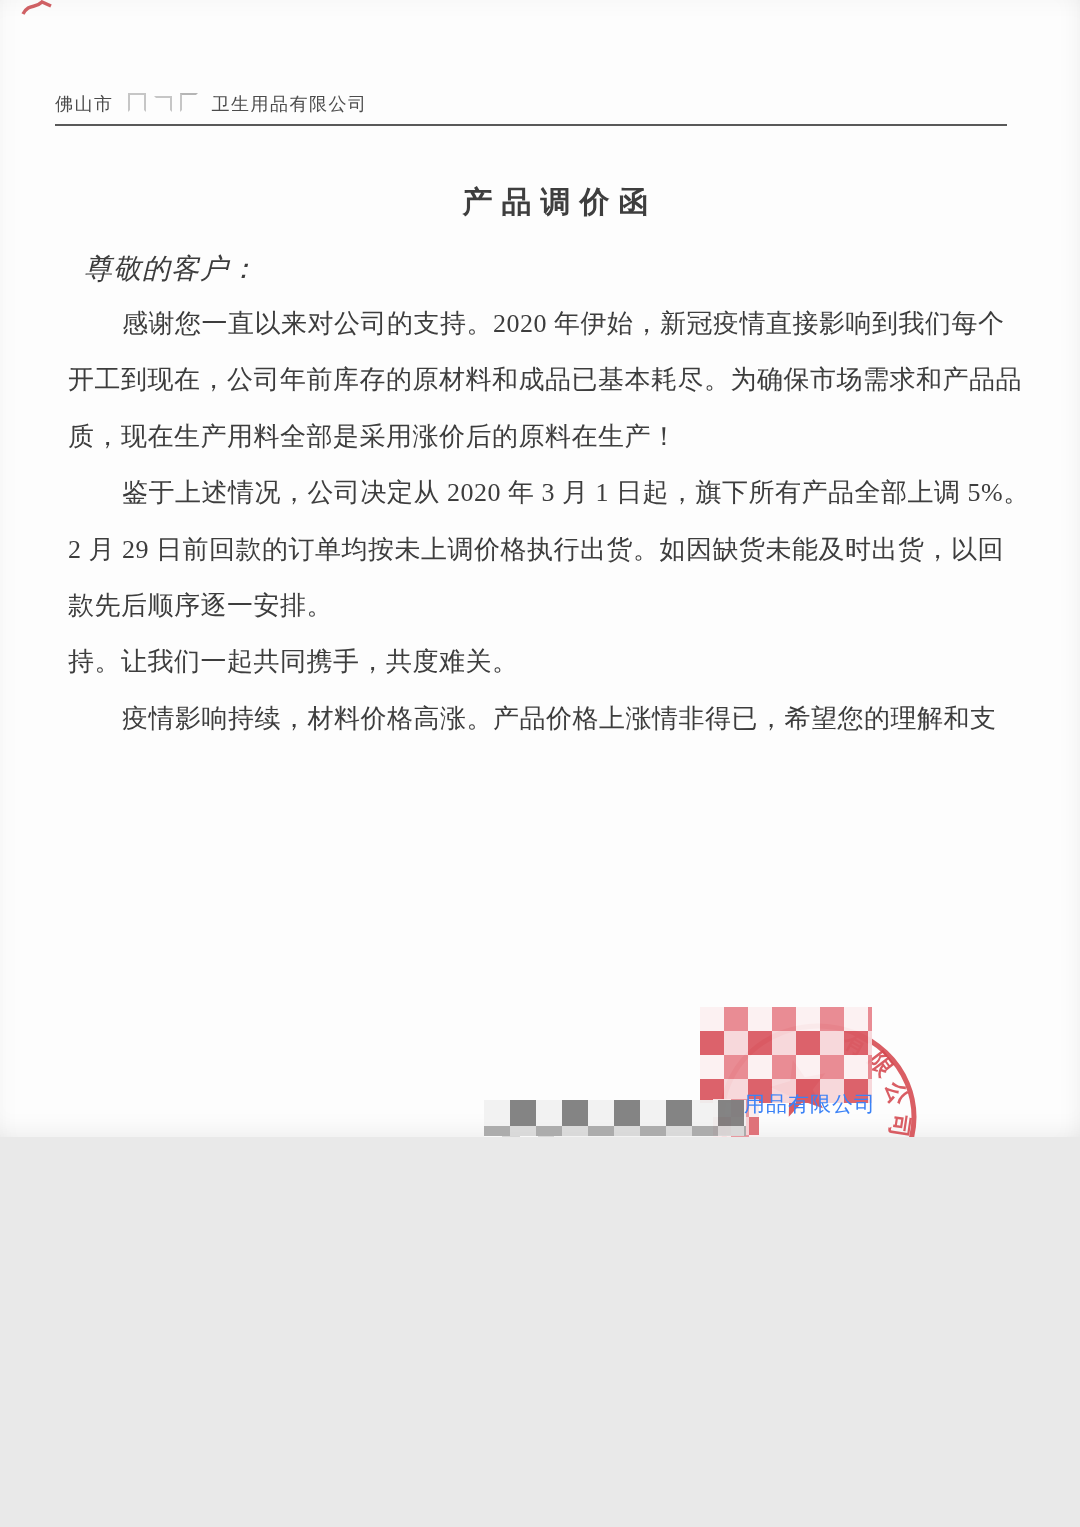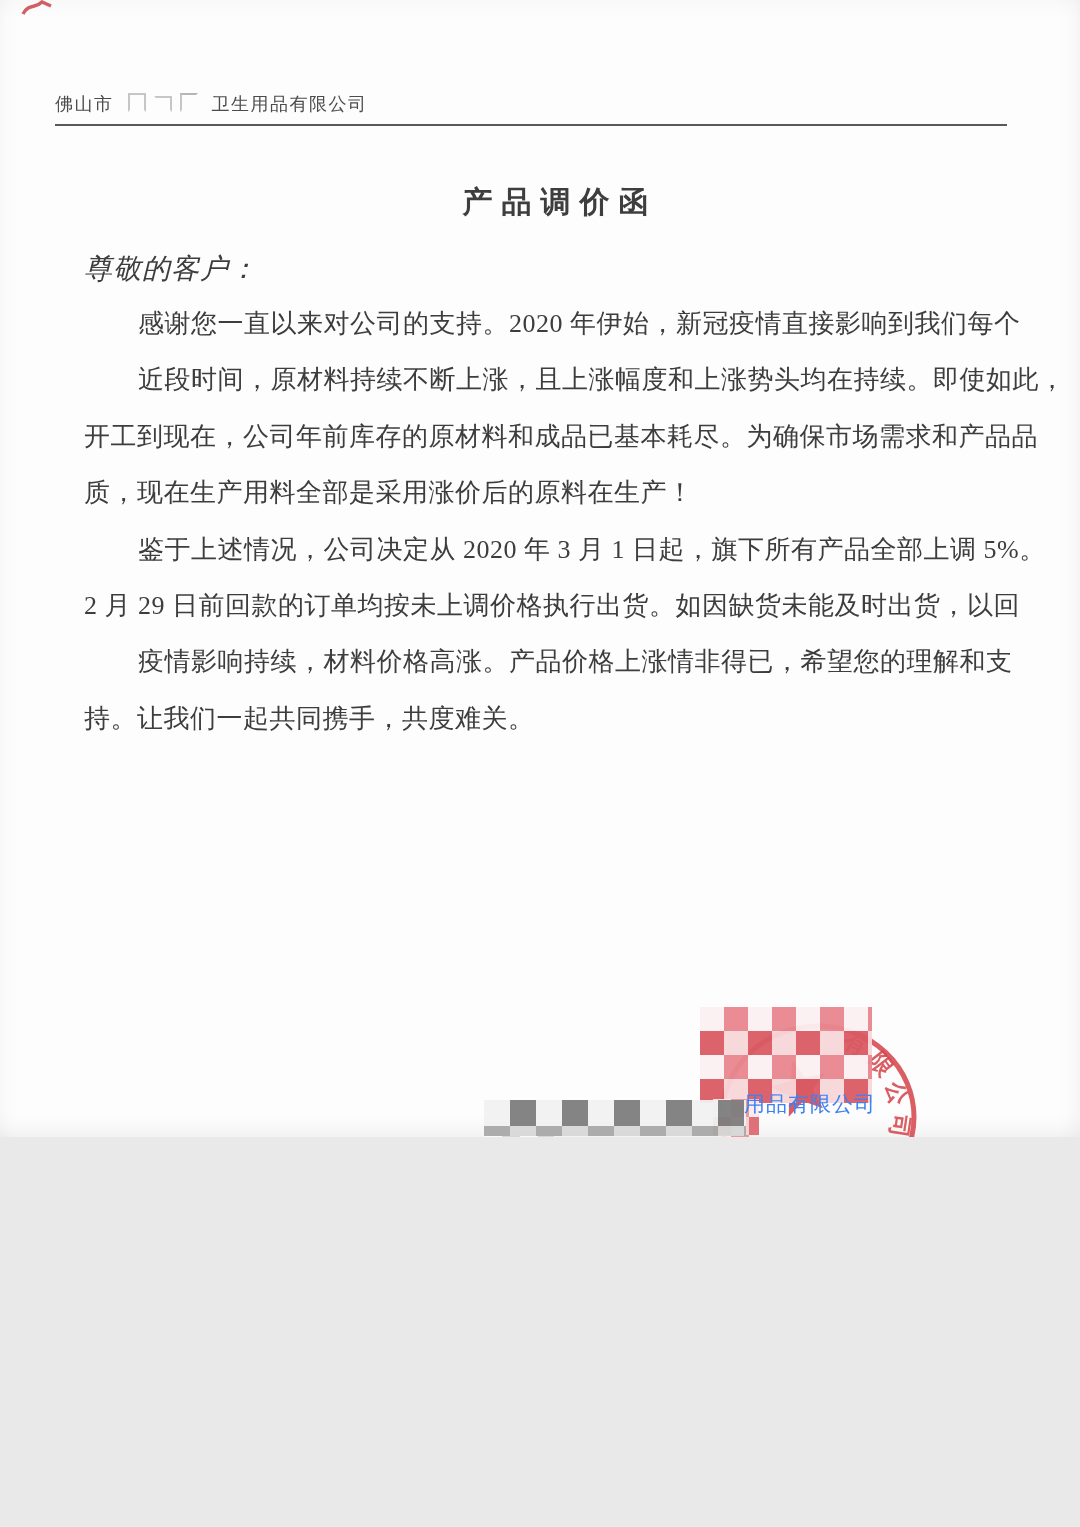--- a/index.html
+++ b/index.html
@@ -23,21 +23,21 @@
     display:inline-block;width:14px;height:15px;margin:0 4px;
     border:2px solid #c6c6c6;border-bottom-color:transparent;
   }
   .redact-boxes i:nth-child(2){border-left-color:transparent;height:12px;}
   .redact-boxes i:nth-child(3){border-top-color:#b5b5b5;border-right-color:transparent;}
   .doc-title{
     position:absolute;top:182px;left:0;width:100%;text-align:center;
     font-size:30px;font-weight:bold;letter-spacing:9px;color:#3e3e3e;padding-left:20px;
   }
   .salutation{position:absolute;left:84px;top:250px;font-size:28px;letter-spacing:1px;font-style:italic;}
-  .body-block{position:absolute;left:84px;top:296px;width:915px;font-size:26px;font-family:Liberation Serif, serif;}
+  .body-block{position:absolute;left:68px;top:296px;width:915px;font-size:26px;font-family:Liberation Serif, serif;}
   .line{height:56.4px;line-height:56.4px;white-space:nowrap;letter-spacing:0.5px;}
   .line.indent{text-indent:54px;}
   .seal{position:absolute;left:698px;top:1014px;z-index:3;}
   .mosaic{position:absolute;z-index:4;}
   .mp1{left:700px;top:1007px;width:172px;height:96px;opacity:.95;
     background:conic-gradient(#e8868e 25%,#f7d6d9 0 50%,#da5a63 0 75%,#fcf0f1 0) 0 0/48px 48px;}
   .mp2{left:713px;top:1099px;width:46px;height:72px;opacity:.92;
     background:conic-gradient(#e79098 25%,#f5cdd1 0 50%,#dd666e 0 75%,#fbeaec 0) 0 0/36px 36px;}
   .mg1{left:484px;top:1100px;width:262px;height:36px;opacity:.95;
     background:conic-gradient(#7e7e7e 25%,#d8d8d8 0 50%,#a8a8a8 0 75%,#f1f1f1 0) 0 0/52px 52px;}
@@ -62,27 +62,27 @@
   <div class="letterhead">
     <span>佛山市</span><span class="redact-boxes"><i></i><i></i><i></i></span><span>卫生用品有限公司</span>
   </div>
 
   <div class="doc-title">产品调价函</div>
 
   <div class="salutation">尊敬的客户：</div>
 
   <div class="body-block">
     <div class="line indent">感谢您一直以来对公司的支持。2020 年伊始，新冠疫情直接影响到我们每个</div>
-    <div class="line indent">近段时间，原材料持续不断上涨，且上涨幅度和上涨势头均在持续。即使如此，</div>
     <div class="line">开工到现在，公司年前库存的原材料和成品已基本耗尽。为确保市场需求和产品品</div>
     <div class="line">质，现在生产用料全部是采用涨价后的原料在生产！</div>
     <div class="line indent">鉴于上述情况，公司决定从 2020 年 3 月 1 日起，旗下所有产品全部上调 5%。</div>
     <div class="line">2 月 29 日前回款的订单均按未上调价格执行出货。如因缺货未能及时出货，以回</div>
+    <div class="line">款先后顺序逐一安排。</div>
+    <div class="line">持。让我们一起共同携手，共度难关。</div>
     <div class="line indent">疫情影响持续，材料价格高涨。产品价格上涨情非得已，希望您的理解和支</div>
-    <div class="line">持。让我们一起共同携手，共度难关。</div>
   </div>
 
   <svg class="seal" width="240" height="200" viewBox="0 0 240 200">
     <defs>
       <path id="arcTop" d="M143,32 A75,75 0 0 1 191,126" fill="none"></path>
       <path id="arcBottom" d="M62.5,148 A73,73 0 0 0 177.5,148" fill="none"></path>
     </defs>
     <ellipse cx="120" cy="103" rx="96" ry="91" fill="none" stroke="#d5484f" stroke-width="5" opacity="0.88"></ellipse>
     <path d="M0,-26 L6.5,-8.9 L24.7,-8 L10.5,3.4 L15.3,21 L0,11 L-15.3,21 L-10.5,3.4 L-24.7,-8 L-6.5,-8.9 Z" transform="translate(102,75) rotate(-14) scale(1.15)" fill="#d5484f" opacity="0.9"></path>
     <text font-size="23" fill="#d5484f" opacity="0.88" letter-spacing="7" font-weight="bold" font-family="Liberation Serif, DejaVu Serif, serif">

